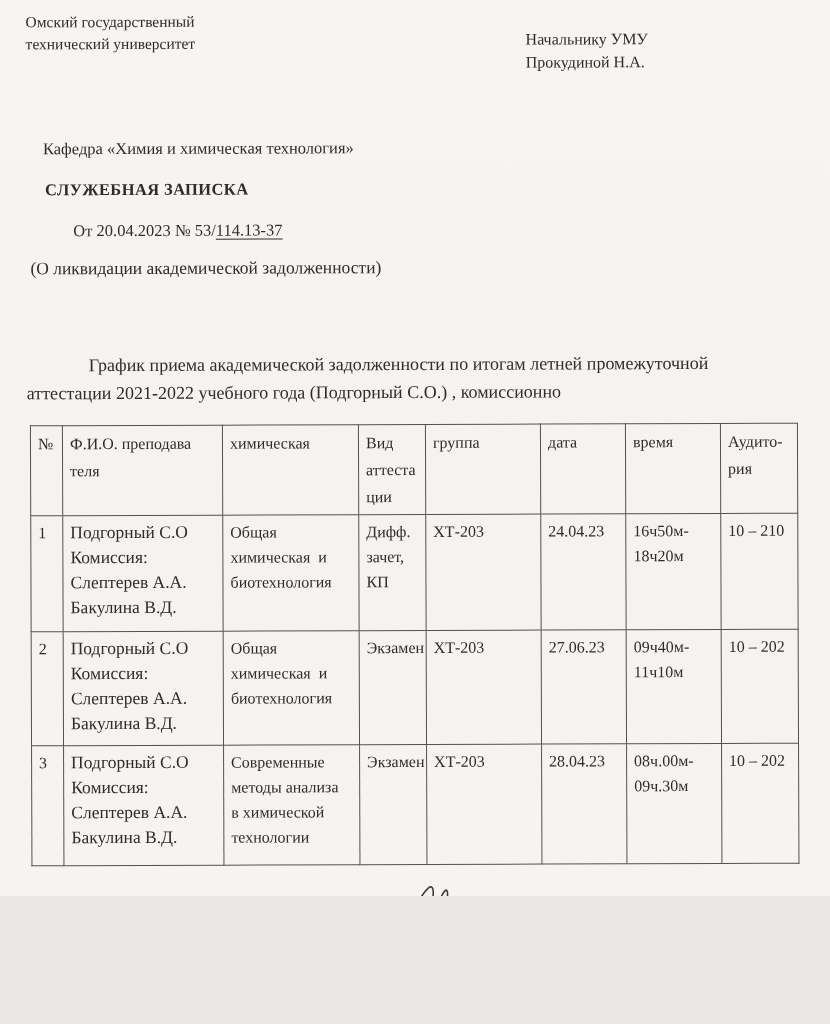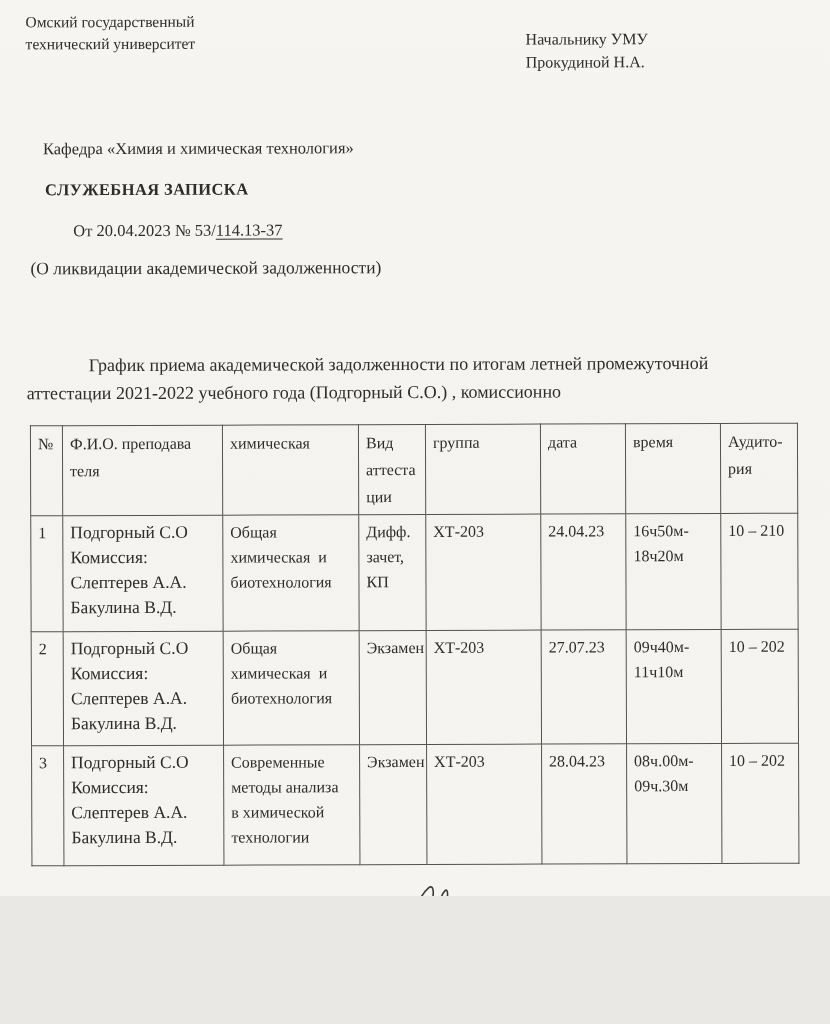--- a/index.html
+++ b/index.html
@@ -169,21 +169,21 @@
           <td class="num">2</td>
           <td class="teacher">Подгорный С.О
 Комиссия:
 Слептерев А.А.
 Бакулина В.Д.</td>
           <td>Общая
 химическая  и
 биотехнология</td>
           <td>Экзамен</td>
           <td>ХТ-203</td>
-          <td>27.07.23</td>
+          <td>27.06.23</td>
           <td>09ч40м-
 11ч10м</td>
           <td>10 – 202</td>
         </tr>
         <tr class="b-row3">
           <td class="num">3</td>
           <td class="teacher">Подгорный С.О
 Комиссия:
 Слептерев А.А.
 Бакулина В.Д.</td>

